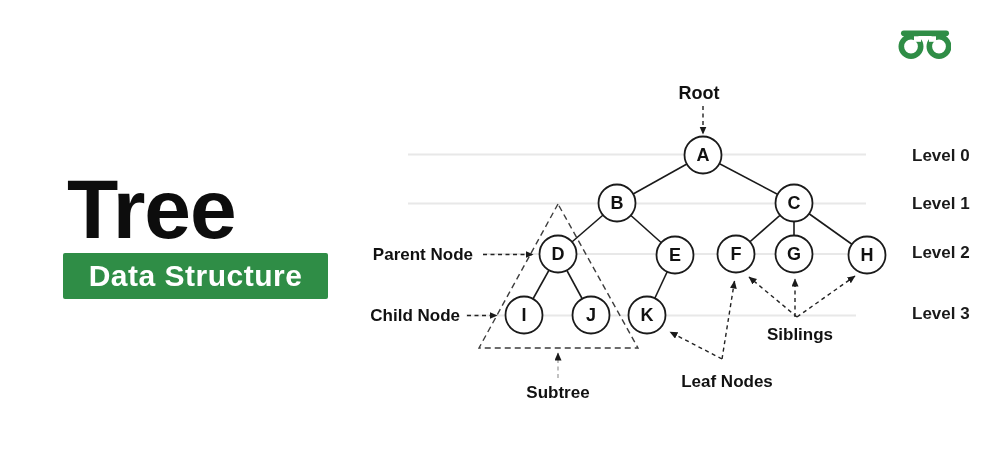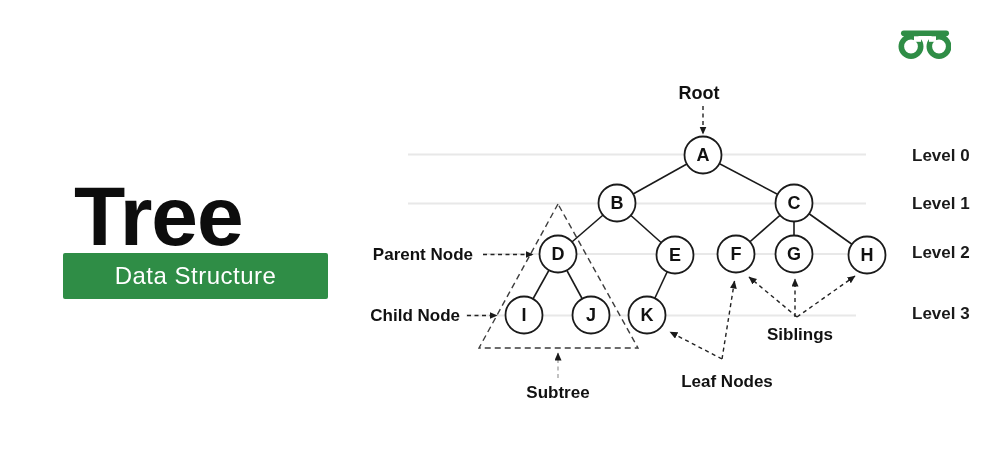--- a/index.html
+++ b/index.html
@@ -1,22 +1,22 @@
 <!DOCTYPE html>
 <html><head>
 <meta charset="utf-8">
 <style>
   html,body{margin:0;padding:0;background:#fff;}
   .stage{position:relative;width:1001px;height:470px;background:#ffffff;overflow:hidden;
          font-family:"Liberation Sans",sans-serif;}
-  .hero-title{position:absolute;left:62px;top:165px;margin:12px;font-size:84px;line-height:78px;
+  .hero-title{position:absolute;left:62px;top:165px;margin:5px;font-size:84px;line-height:78px;
               font-weight:700;color:#0d0d0d;letter-spacing:-1px;}
   .hero-subtitle{position:absolute;left:63px;top:253px;width:265px;height:46px;border-radius:2px;
                  display:flex;align-items:center;justify-content:center;}
-  .hero-subtitle span{color:#fff;font-size:24px;font-weight:400;letter-spacing:0.5px;white-space:nowrap;}
+  .hero-subtitle span{color:#fff;font-size:30px;font-weight:700;letter-spacing:0.5px;white-space:nowrap;}
   .logo{position:absolute;left:897px;top:28px;}
   svg.diagram{position:absolute;left:0;top:0;}
   text{font-family:"Liberation Sans",sans-serif;}
 </style>
 </head>
 <body>
 
 <div class="stage">
 
   <svg class="logo" width="54" height="34" viewBox="897 28 54 34">

